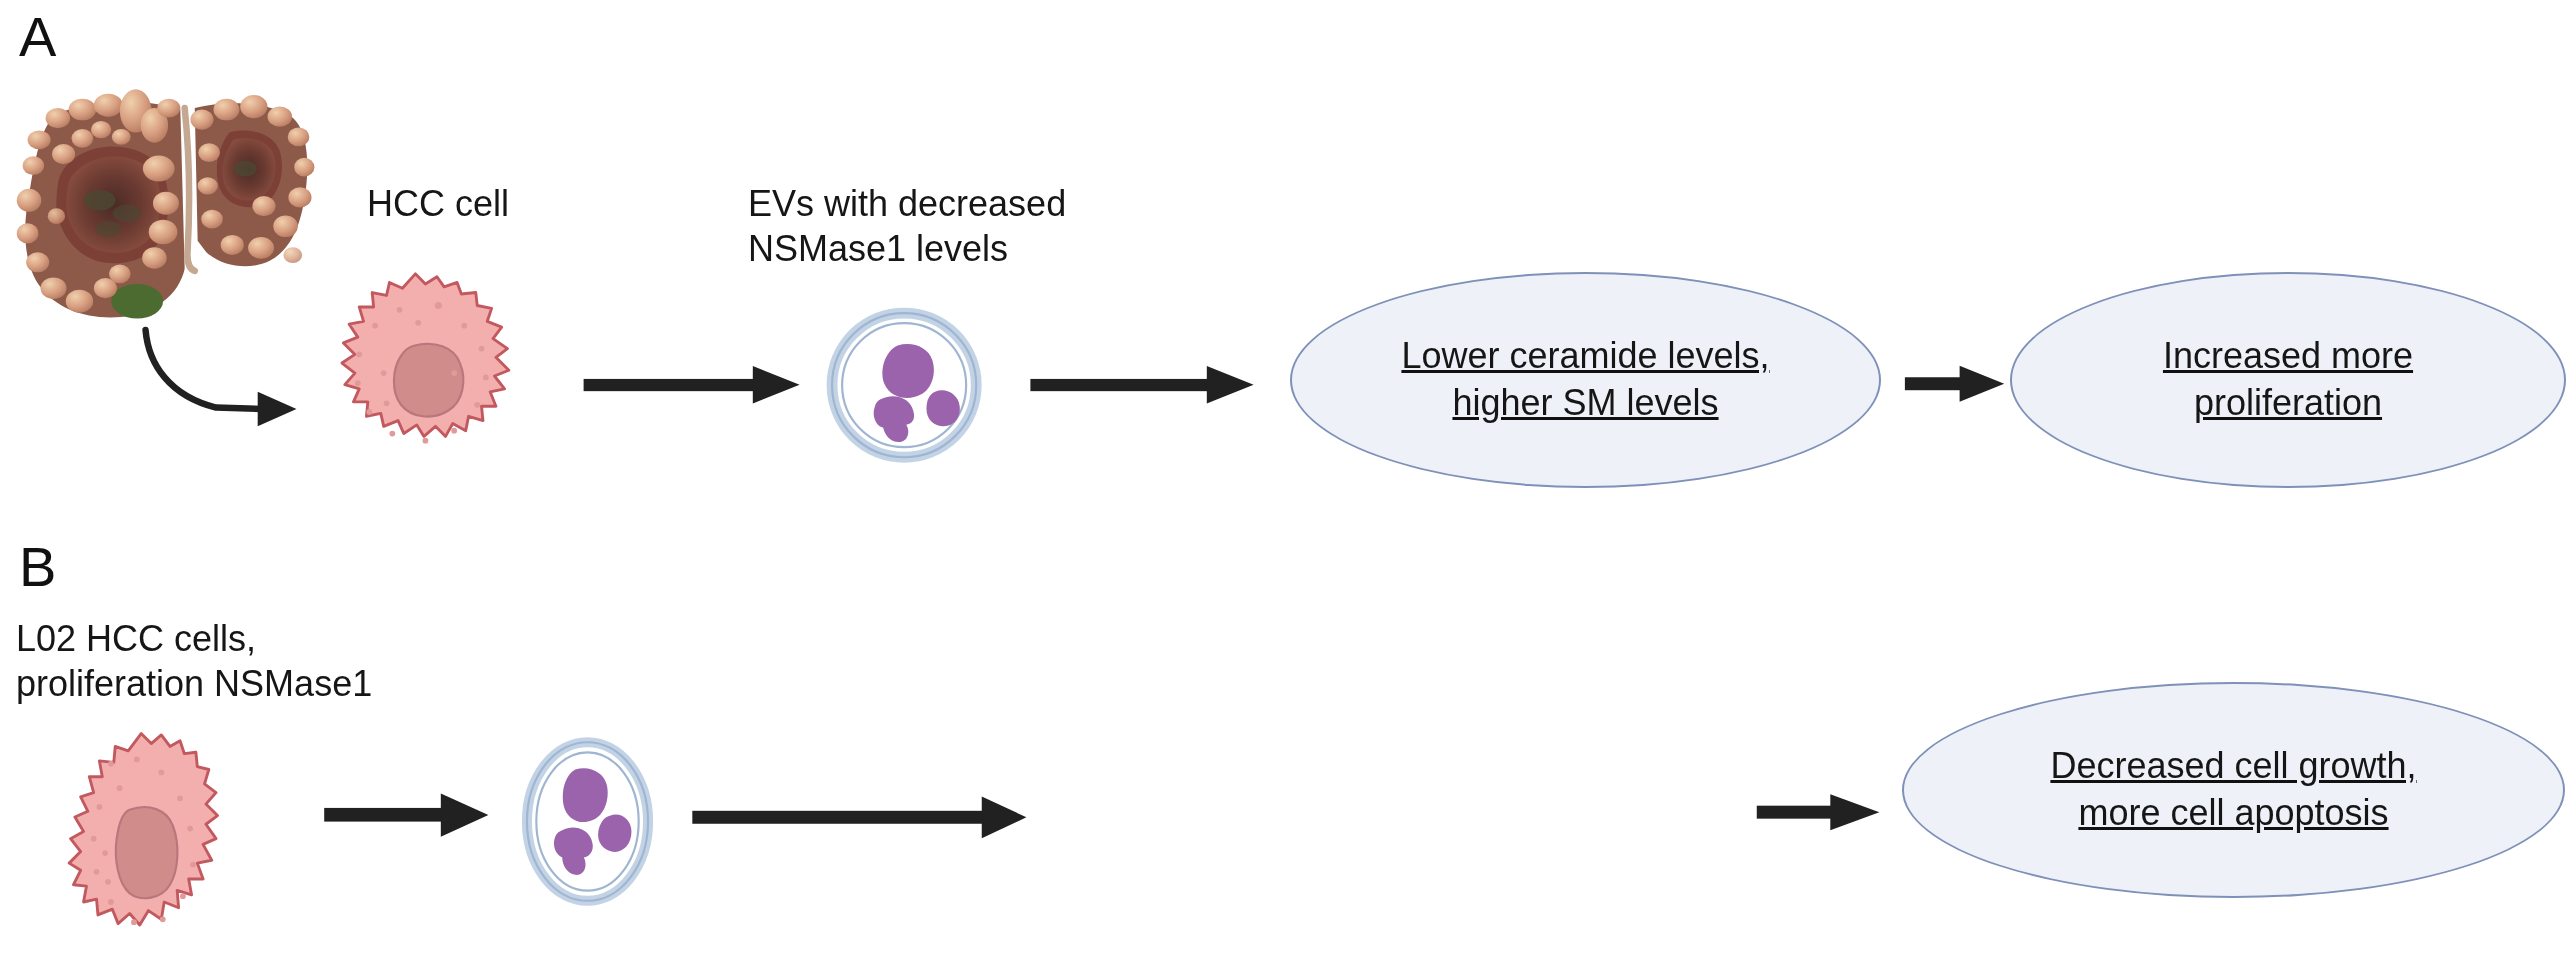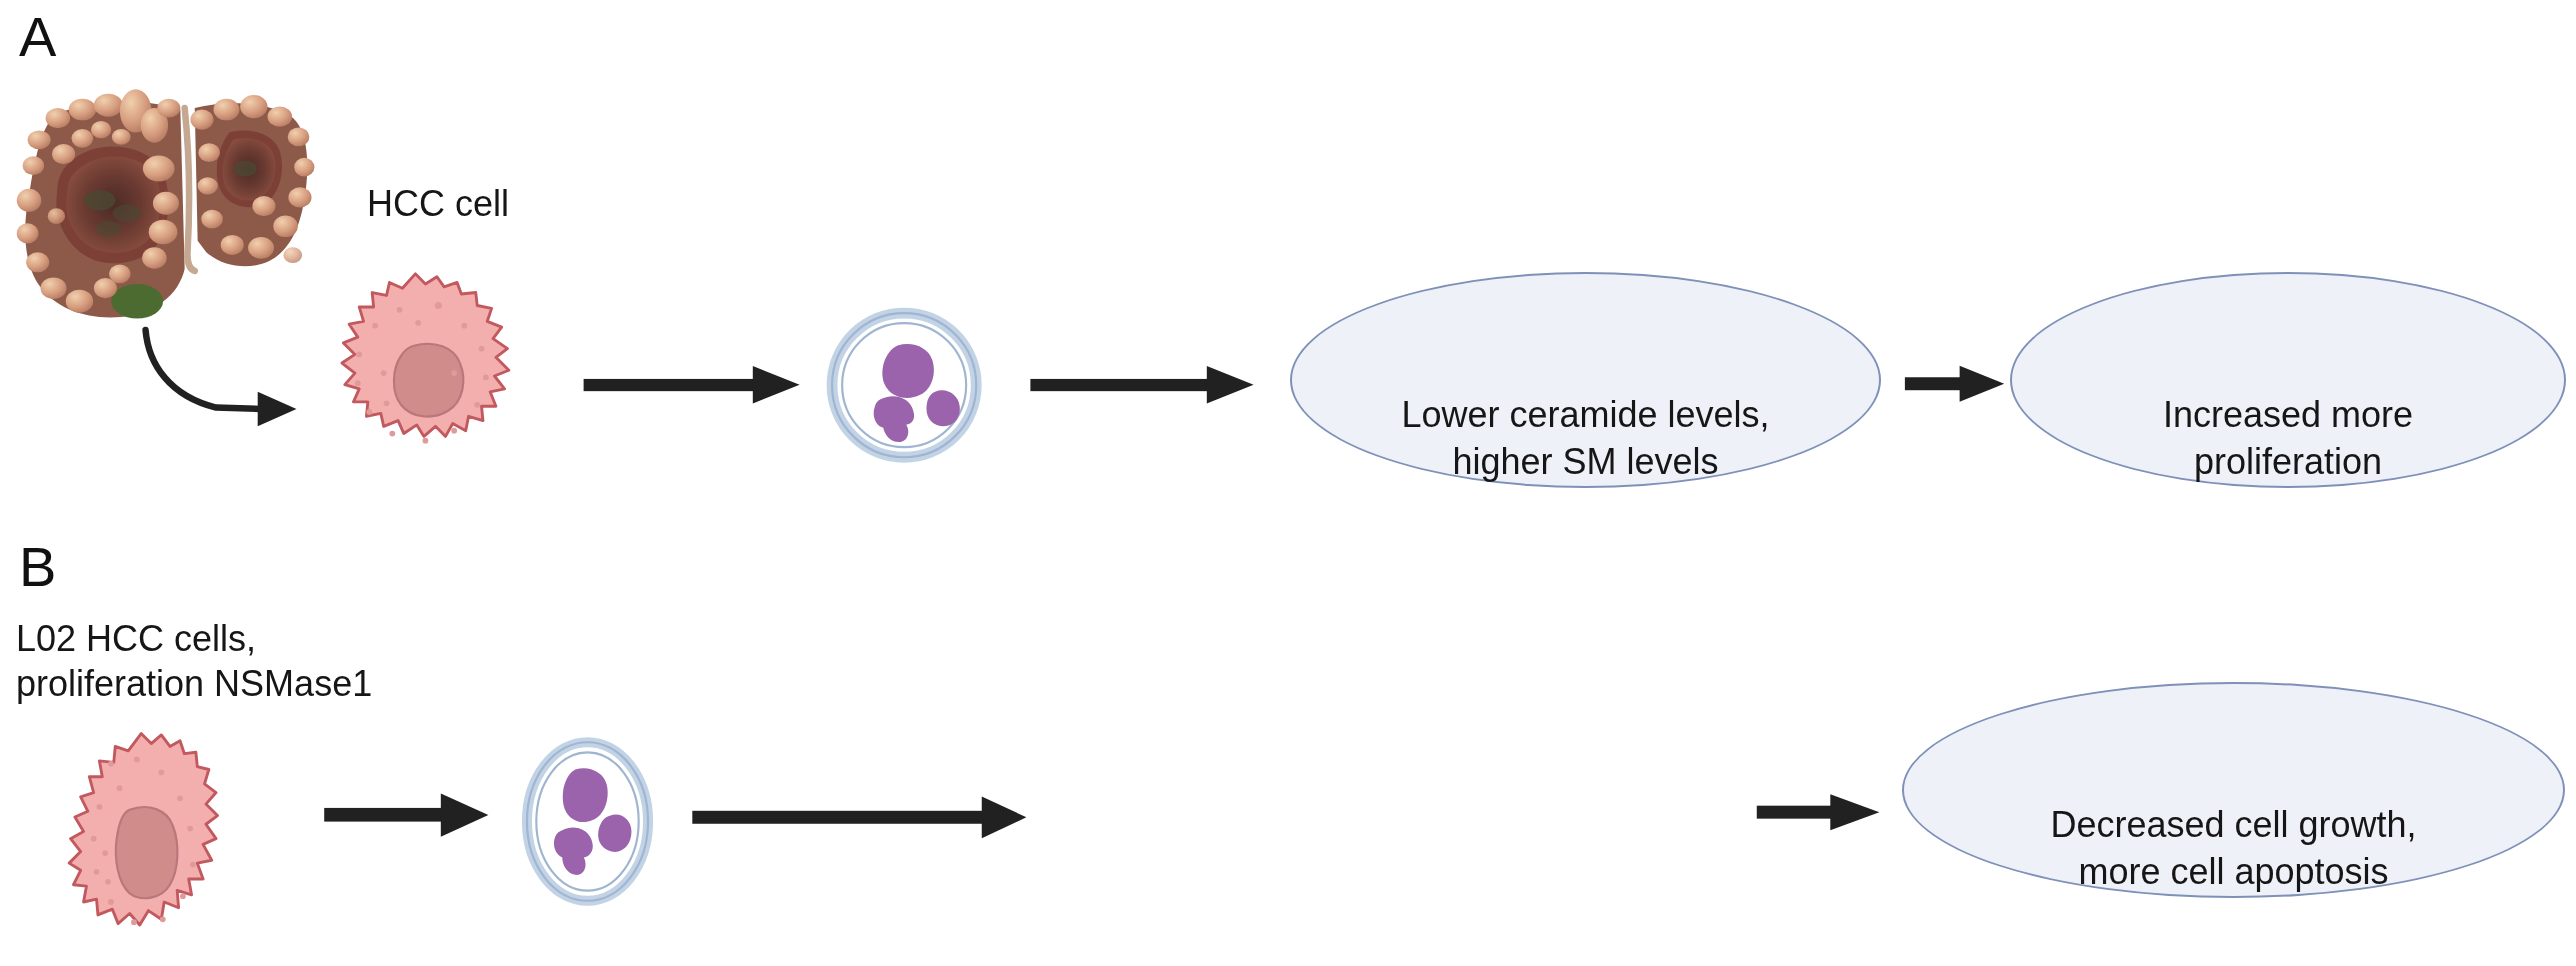--- a/index.html
+++ b/index.html
@@ -39,23 +39,24 @@
     color: #161616;
     white-space: pre-line;
   }
 
   
   .ellipse {
     border-radius: 50%;
     background: #eef1f8;
     border: 2.9px solid #7f91b8;
     display: flex;
-    align-items: flex-end;
+    align-items: center;
     justify-content: center;
     box-sizing: border-box;
+    text-decoration: underline;
   }
   .ellipse-text {
     font-size: 36px;
     line-height: 1.3;
     text-align: center;
     color: #161616;
     white-space: pre-line;
     padding: 0 29px;
   }
 
@@ -219,20 +220,22 @@
     </svg>
   </div>
 
   <div class="abs arrow" style="left:569px; top:353px;">
     <svg width="238" height="72" viewBox="0 0 330 100" xmlns="http://www.w3.org/2000/svg">
       <rect x="20" y="36" width="242" height="17" fill="#212121"></rect>
       <path d="M255,18 L320,44 L255,70 Z" fill="#212121"></path>
     </svg>
   </div>
 
+  <div class="abs label" style="left:748px; top:182px;">EVs with decreased
+NSMase1 levels</div>
 
   <div class="abs ev" style="left:827px; top:308px;">
     <svg width="155" height="155" viewBox="0 0 215 215" xmlns="http://www.w3.org/2000/svg">
       <circle cx="107" cy="107" r="100" fill="#ffffff" stroke="#c3d3e6" stroke-width="15"></circle>
       <circle cx="107" cy="107" r="100" fill="none" stroke="#9fb5d1" stroke-width="3"></circle>
       <circle cx="107" cy="107" r="86" fill="none" stroke="#9fb5d1" stroke-width="3"></circle>
       <path d="M98,52 C118,46 140,54 146,72 C152,90 146,112 130,120
                C112,130 88,124 80,106 C72,88 80,60 98,52 Z" fill="#9a63ab"></path>
       <path d="M76,126 C92,118 112,124 118,138 C124,152 120,160 110,162
                C116,172 112,186 100,186 C88,186 80,176 78,166

